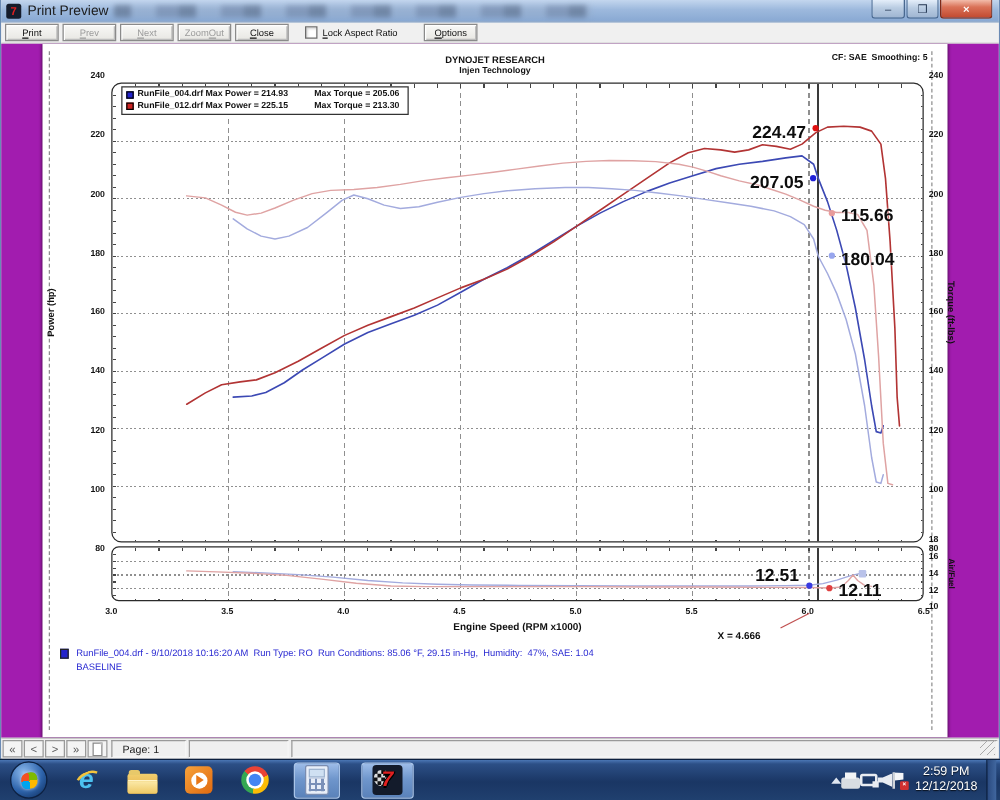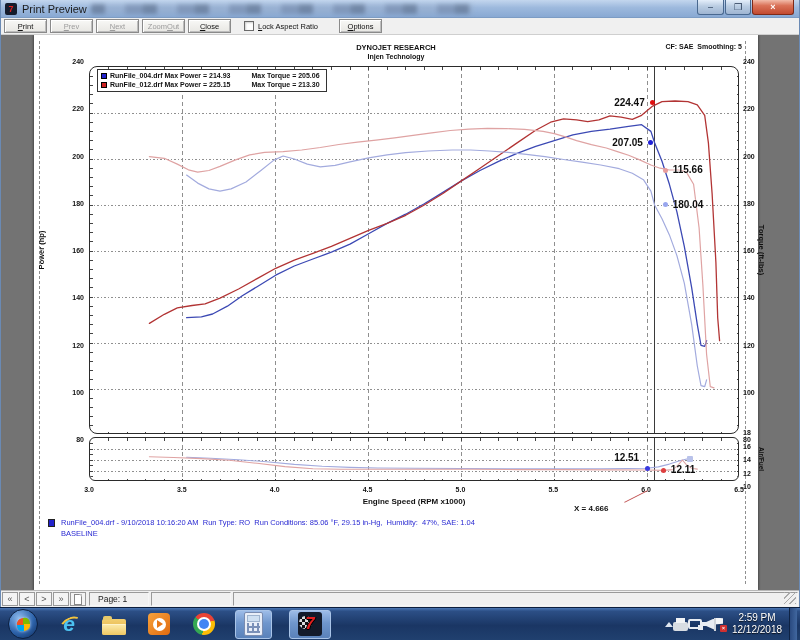--- a/index.html
+++ b/index.html
@@ -30,40 +30,40 @@
     background:#f0f0f0;border-bottom:1px solid #cfcfcf;}
   .tbtn{height:14px;padding:0 4px;min-width:43px;display:flex;align-items:center;justify-content:center;
     font-size:7.5px;color:#111;background:linear-gradient(#f8f8f6,#e8e7e3);
     border:1px solid #8a8a8a;box-shadow:inset 1px 1px 0 #fff,inset -1px -1px 0 #bdbdbd;}
   .tbtn.disabled{color:#9c9c9c;}
   .cbgroup{display:flex;align-items:center;gap:4px;margin-left:10px;font-size:7.5px;color:#111;}
   .cb{width:10px;height:10px;background:#fff;border:1px solid #6a6a6a;box-shadow:inset 1px 1px 2px #cfcfcf;flex:none;}
   .opt{margin-left:18px;}
 
   
-  .preview{flex:1;position:relative;background:#737373;overflow:hidden;text-decoration:underline;}
+  .preview{flex:1;position:relative;background:#a21caf;overflow:hidden;text-decoration:underline;}
   .page{position:absolute;left:33px;top:0;width:724px;height:100%;background:#fff;
     box-shadow:1px 0 2px rgba(0,0,0,.35),-1px 0 2px rgba(0,0,0,.35);}
   .pmargin{position:absolute;top:6px;height:543px;width:0;
     border-left:1px dashed #8f8f8f;}
   .pmargin.left{left:5px;} .pmargin.right{left:711px;}
 
   .rpt-company{position:absolute;left:0;width:724px;top:8px;text-align:center;
     font-size:7.5px;font-weight:bold;color:#111;}
   .rpt-sub{position:absolute;left:0;width:724px;top:18px;text-align:center;
     font-size:7px;font-weight:bold;color:#111;}
   .rpt-cf{position:absolute;right:16px;top:8px;font-size:7px;font-weight:bold;color:#111;white-space:pre;}
 
   .plot{position:absolute;border:1.5px solid #2b2b2b;border-radius:8px;background:#fff;overflow:hidden;}
   .plot.main{left:55px;top:31px;width:650px;height:368px;}
   .plot.af{left:55px;top:402px;width:650px;height:44px;border-radius:6px;}
   .plot svg{position:absolute;left:0;top:0;}
   .plot .dot{position:absolute;width:5px;height:5px;border-radius:50%;}
   .plot .dot.sq{border-radius:1px;width:6px;height:6px;}
-  .plot .mlabel{position:absolute;font-size:10px;font-weight:bold;color:#0d0d0d;white-space:nowrap;
+  .plot .mlabel{position:absolute;font-size:14px;font-weight:bold;color:#0d0d0d;white-space:nowrap;
     text-shadow:0 0 2px #fff;}
   .plot .mlabel.left{text-align:right;}
 
   .legend{position:absolute;left:7px;top:2px;background:#fff;border:1px solid #333;
     padding:1px 6px 2px 3px;display:flex;flex-direction:column;z-index:5;}
   .lrow{display:flex;align-items:center;gap:3px;font-size:7px;font-weight:bold;line-height:9px;
     color:#111;white-space:pre;}
   .lrow .sw{width:6px;height:6px;border:1px solid #000;flex:none;}
   .lrow .lright{margin-left:18px;}
 

